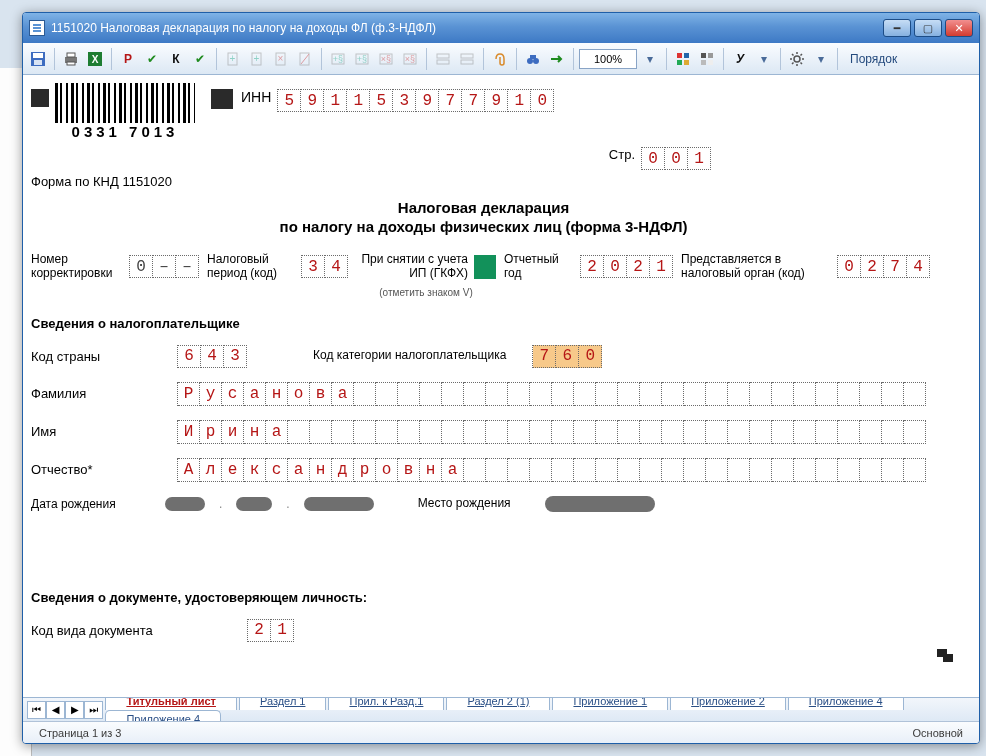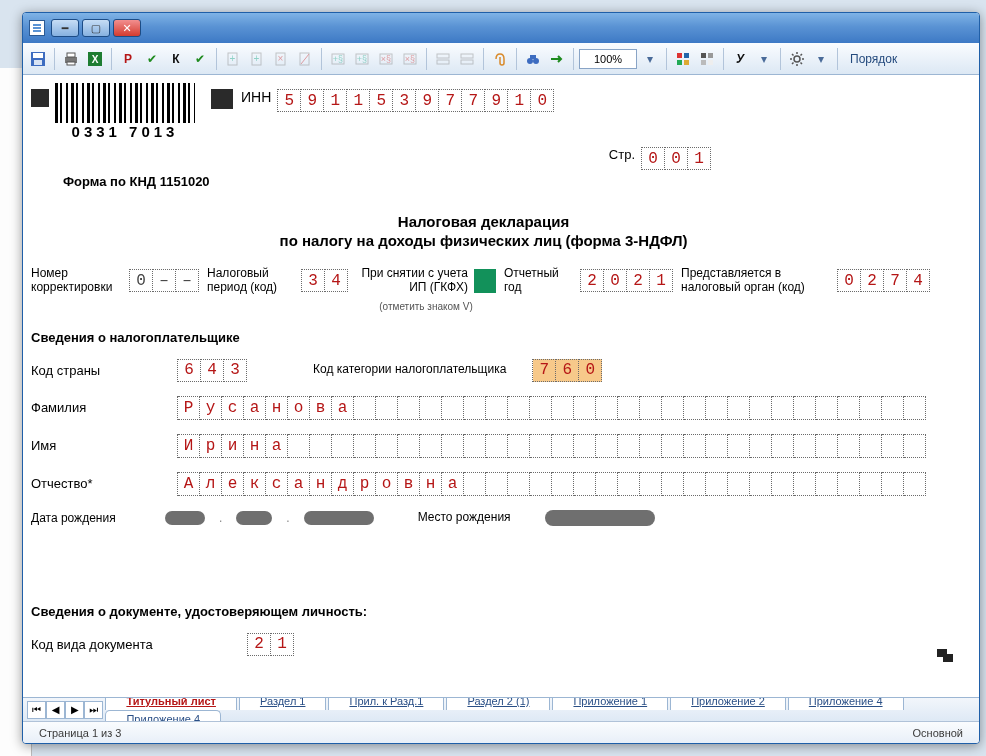--- a/index.html
+++ b/index.html
@@ -120,23 +120,23 @@
     display:inline-flex; align-items:center; justify-content:center;
     font-family:'Courier New',monospace; font-size:16px; color:#b51616;
   }
   .dcells { display:inline-flex; border-left:1px dotted #6b6b6b;}
   .attach-block{
     margin-left:auto; font-size:11px; width:215px; padding-top:2px;
   }
   .attach-block div{ line-height:1.35;}
   .str-row{ display:flex; justify-content:flex-end; padding-right:225px; margin-top:4px;}
   .str-row .lbl{ font-size:13px; margin-right:6px;}
-  .form-code { font-weight:bold; font-size:13px; margin-top:4px;margin-left:32px;}
-  
-  .bigtitle { text-align:center; font-weight:bold; margin-top:24px;}
+  .form-code { font-weight:normal; font-size:13px; margin-top:4px;}
+  
+  .bigtitle { text-align:center; font-weight:bold; margin-top:10px;}
   .bigtitle .t1{ font-size:15px;}
   .bigtitle .t2{ font-size:15px; margin-top:2px;}
   
   .frow { display:flex; align-items:flex-start; margin-top:18px; gap:8px; flex-wrap:wrap;}
   .fgrp { display:flex; align-items:center; gap:6px;}
   .flbl { font-size:12px; line-height:1.15;}
   .small-note{ font-size:10px; color:#555;}
   .greenbox{ width:22px; height:24px; background:#12915a;}
   .dcell.sp { color:#444;}
   .dcell.hl { background:#f7c98a;}
@@ -193,20 +193,21 @@
   <div class="stub">4-</div>
   <div class="stub">Іом</div>
   <div class="stub">Наі</div>
   <div class="stub">На</div>
 </div>
 
 <div class="window">
 
   <div class="titlebar">
     <div class="doc-icon"></div>
+    <div class="title">1151020  Налоговая декларация по налогу на доходы ФЛ (ф.3-НДФЛ)</div>
     <div class="winbtns">
       <div class="winbtn">━</div>
       <div class="winbtn">▢</div>
       <div class="winbtn close">✕</div>
     </div>
   </div>
 
   <div class="toolbar">
     <div class="tbtn" title="Save">
       <svg viewBox="0 0 16 16">

